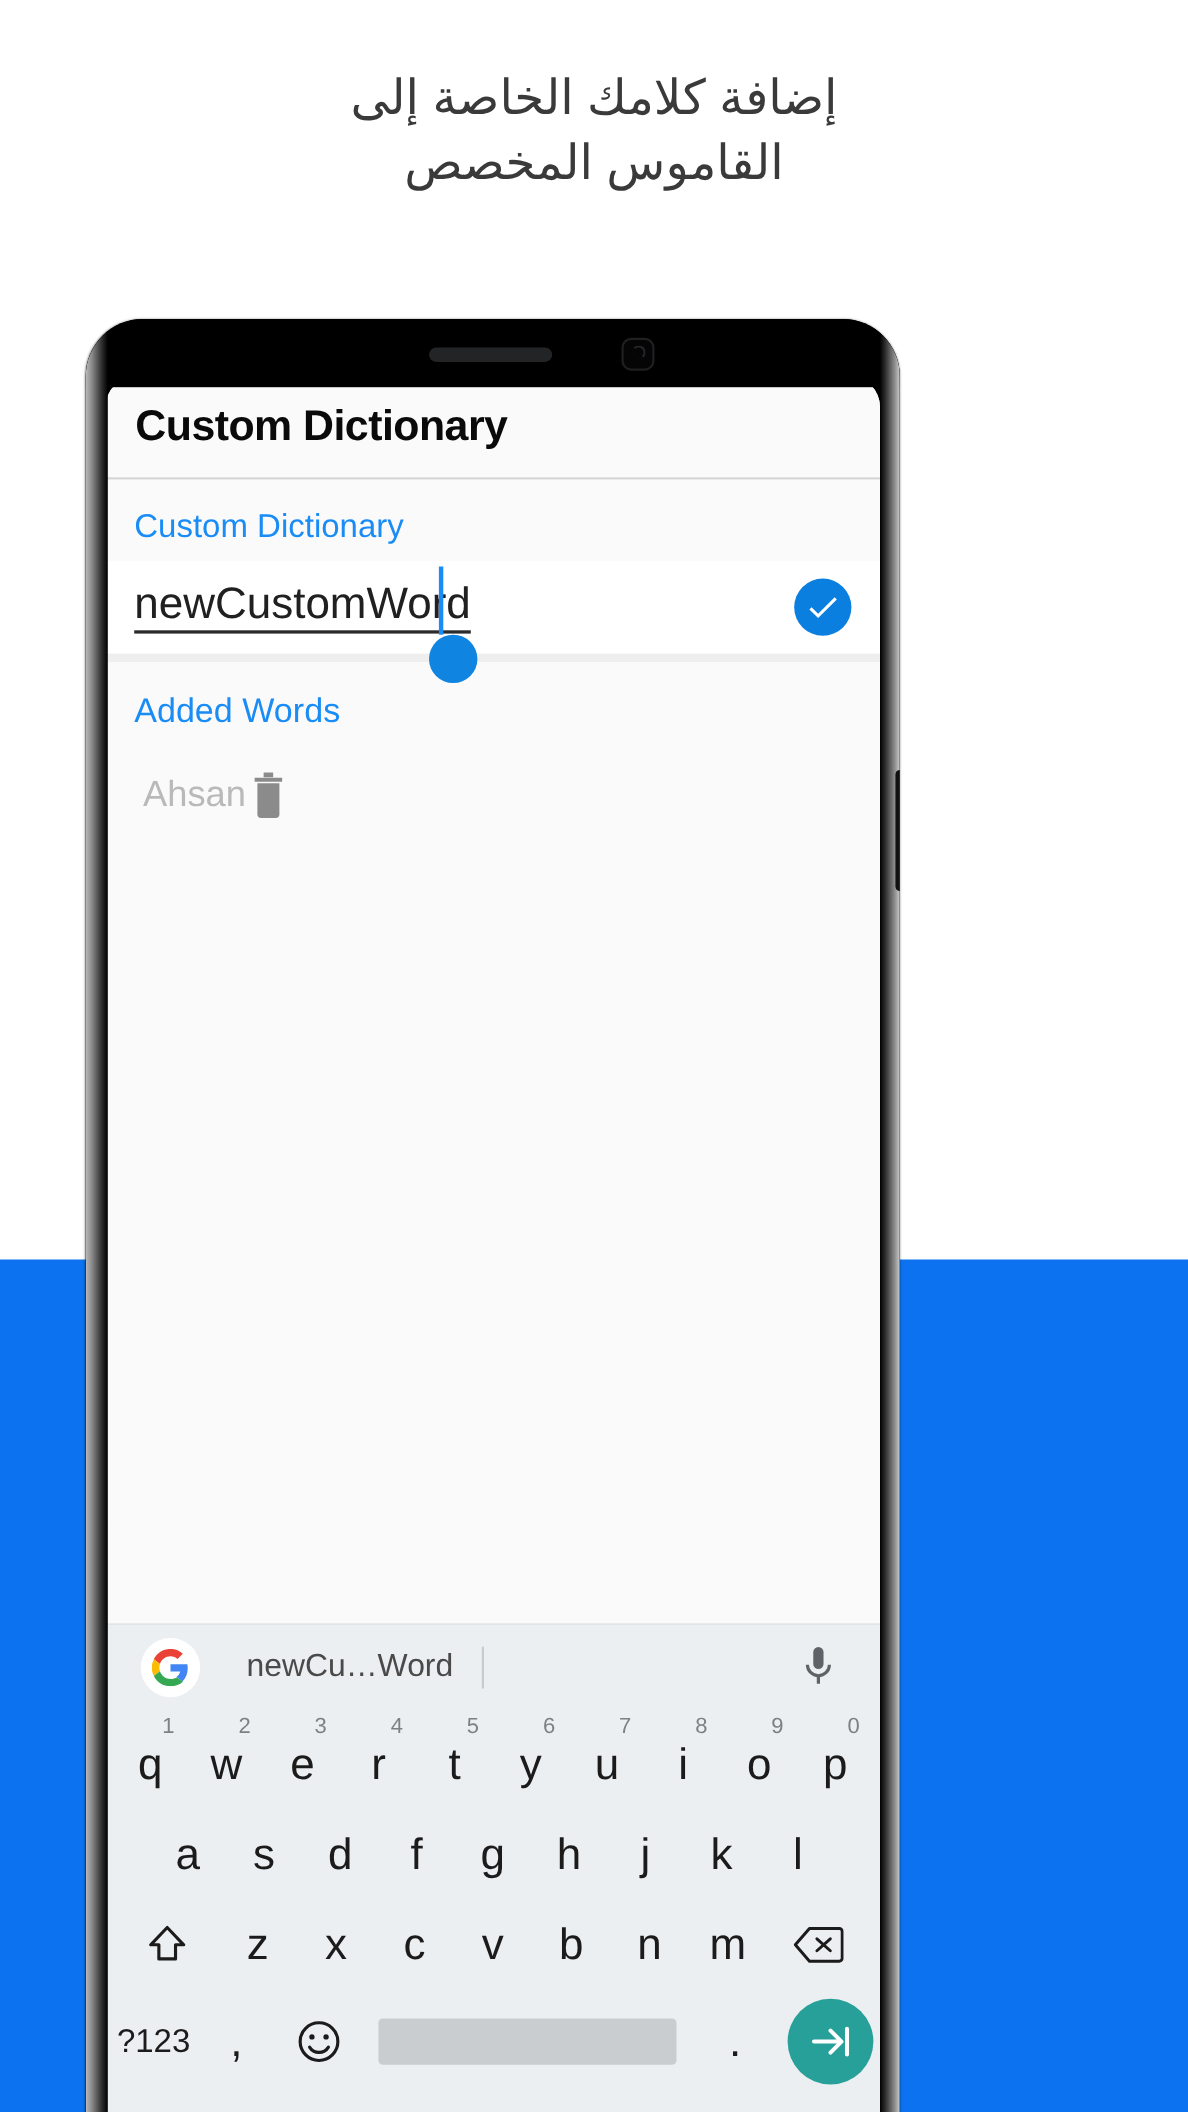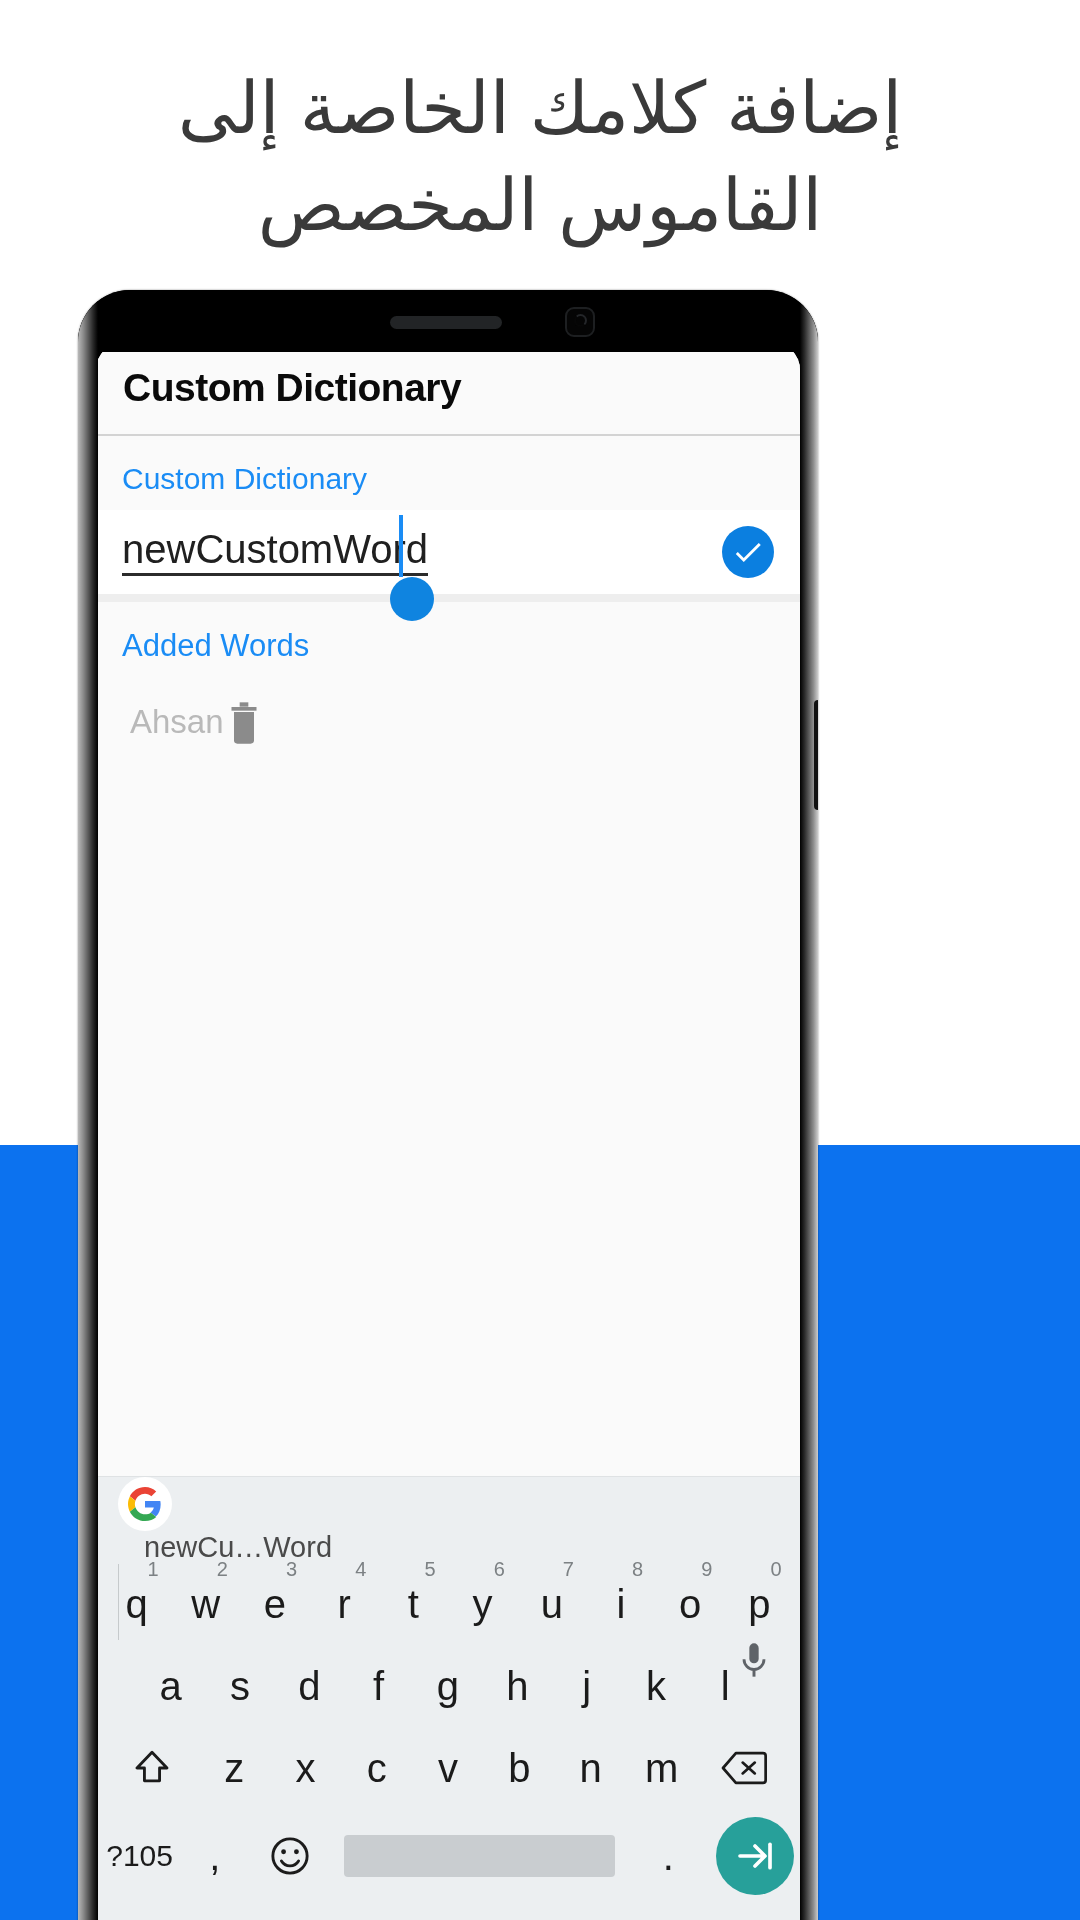--- a/index.html
+++ b/index.html
@@ -30,21 +30,21 @@
 
   
   .headline {
     position: absolute;
     left: 0;
     top: 60px;
     width: 1080px;
     text-align: center;
     direction: rtl;
     color: #3A3A3A;
-    font-size: 72px;
+    font-size: 44px;
     line-height: 1.35;
     font-weight: 400;
     letter-spacing: 0px;
     white-space: pre-line;
     padding: 0 74px;
   }
 
   
   .phone {
     position: absolute;
@@ -251,23 +251,23 @@
     position: absolute;
     left: 0;
     bottom: 0;
     width: 704px;
     background: #eceff1;
   }
   .suggest-bar {
     height: 78px;
     background: #eceff1;
     display: flex;
-    padding: 0 22px;
+    align-items: center;
+    padding: 0 32px;
     border-top: 1px solid #dfe2e4;
-    flex-direction: column;
   }
   .g-logo {
     width: 54px; height: 54px;
     border-radius: 50%;
     background: #fff;
     display: flex;
     align-items: center;
     justify-content: center;
     flex: 0 0 auto;
     margin-right: 16px;
@@ -499,21 +499,21 @@
             <span class="key">m</span>
             <span class="key wide">
               <svg viewBox="0 0 34 26" width="46" height="36">
                 <path d="M11 2h20a2 2 0 0 1 2 2v18a2 2 0 0 1-2 2H11L1.5 13z" fill="none" stroke="#1b1b1b" stroke-width="2" stroke-linejoin="round"></path>
                 <path d="M16 9l9 8M25 9l-9 8" stroke="#1b1b1b" stroke-width="2" stroke-linecap="round"></path>
               </svg>
             </span>
           </div>
 
           <div class="kb-row row4">
-            <span class="key key-sym">?105</span>
+            <span class="key key-sym">?123</span>
             <span class="key">,</span>
             <span class="key">
               <svg viewBox="0 0 28 28" width="40" height="40">
                 <circle cx="14" cy="14" r="12" fill="none" stroke="#1b1b1b" stroke-width="2"></circle>
                 <circle cx="9.5" cy="11" r="1.7" fill="#1b1b1b"></circle>
                 <circle cx="18.5" cy="11" r="1.7" fill="#1b1b1b"></circle>
                 <path d="M8 17.5a7 7 0 0 0 12 0" fill="none" stroke="#1b1b1b" stroke-width="2" stroke-linecap="round"></path>
               </svg>
             </span>
             <span class="space-key"></span>

